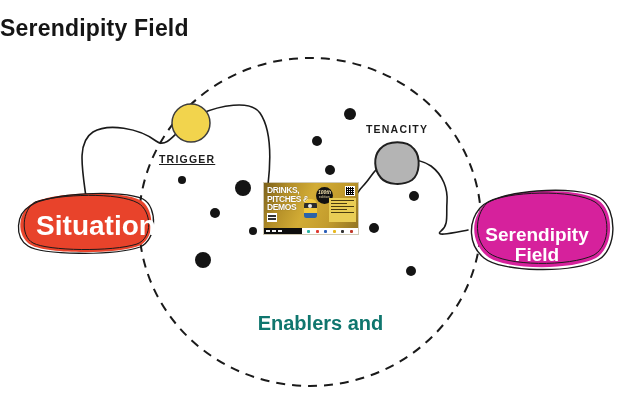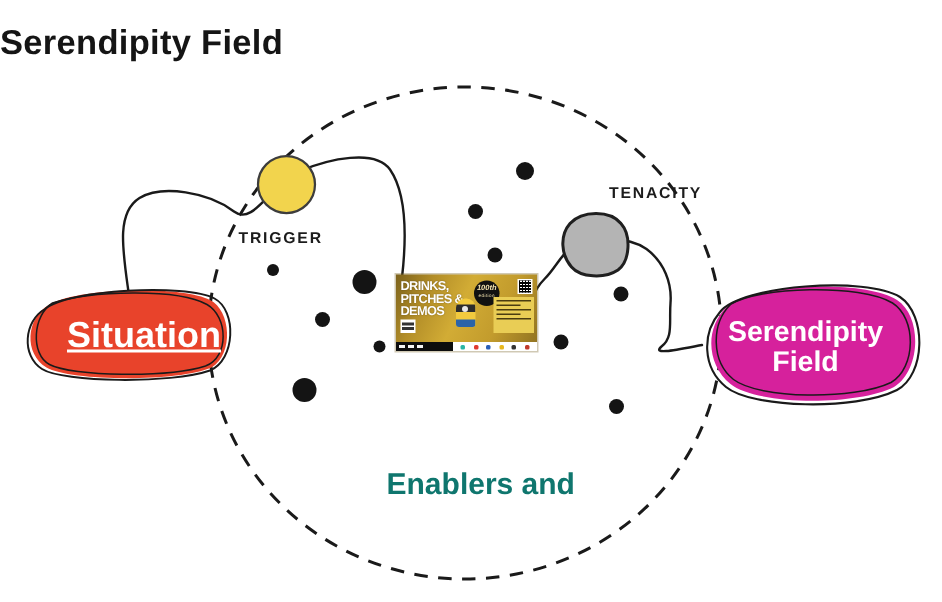--- a/index.html
+++ b/index.html
@@ -19,22 +19,22 @@
   }
   .connecting {
     left:250px; top:239px; width:126px; text-align:center;
     font-size:10.5px; font-weight:600; letter-spacing:1.5px; line-height:13px; color:#1c1c1c;
   }
   .enablers {
     left:213px; top:312px; width:215px; text-align:center;
     font-size:20px; font-weight:700; line-height:23px; color:#0f766e;
   }
   .blob-label { text-align:center; color:#ffffff; font-weight:700; }
-  .situation-label { left:22px; top:210px; width:148px; font-size:24px;text-decoration:underline; }
-  .found-label { left:473px; top:212px; width:128px; font-size:19px; line-height:20px; }
+  .situation-label { left:22px; top:210px; width:148px; font-size:28px; }
+  .found-label { left:473px; top:225px; width:128px; font-size:19px; line-height:20px; }
 
   
   .poster {
     position:absolute; left:264px; top:183px; width:94px; height:51px;
     background:linear-gradient(115deg,#7c621c 0%,#b38e28 22%,#d2ac35 45%,#c39c2d 70%,#8f7120 100%);
     box-shadow:0 0 0 1px rgba(120,100,40,.35);
   }
   .poster-title { position:absolute; left:3px; top:3px; color:#fff; font-weight:700;
     font-size:8.5px; line-height:8.5px; letter-spacing:-0.4px; text-transform:uppercase;
     text-shadow:0 0 1px rgba(60,45,0,.6); }
@@ -149,23 +149,23 @@
         <i style="background:#2b5fb8"></i>
         <i style="background:#e8b81e"></i>
         <i style="background:#333333"></i>
         <i style="background:#c0392b"></i>
       </div>
     </div>
   </div>
 
   <div class="txt title">Serendipity Field</div>
 
-  <div class="txt hand" style="left:159px; top:153px;">TRIGGER</div>
+  <div class="txt hand" style="left:159px; top:153px;text-decoration:underline;">TRIGGER</div>
 
-  <div class="txt hand" style="left:366px; top:123px;margin-left:40px;">TENACITY</div>
+  <div class="txt hand" style="left:366px; top:123px;">TENACITY</div>
 
   <div class="txt connecting">
   </div>
 
   <div class="txt enablers">
     <div>Enablers and</div>
   </div>
 
   <div class="txt blob-label situation-label">Situation</div>
 

